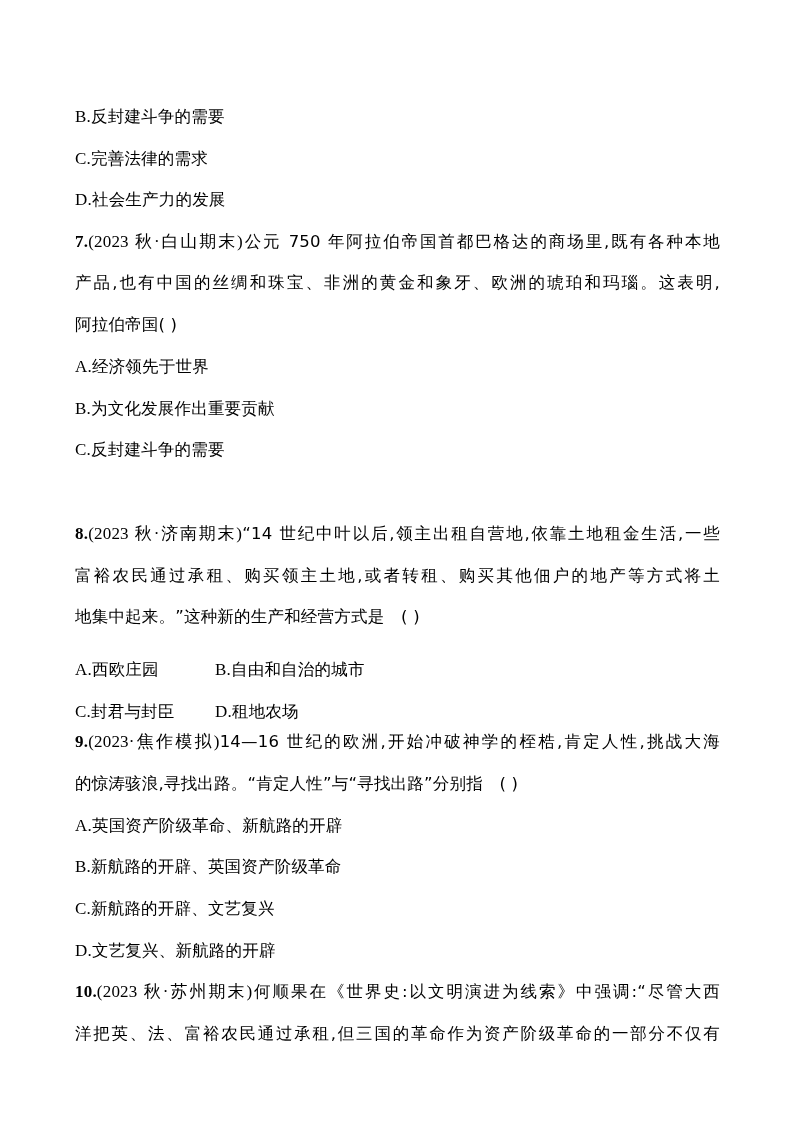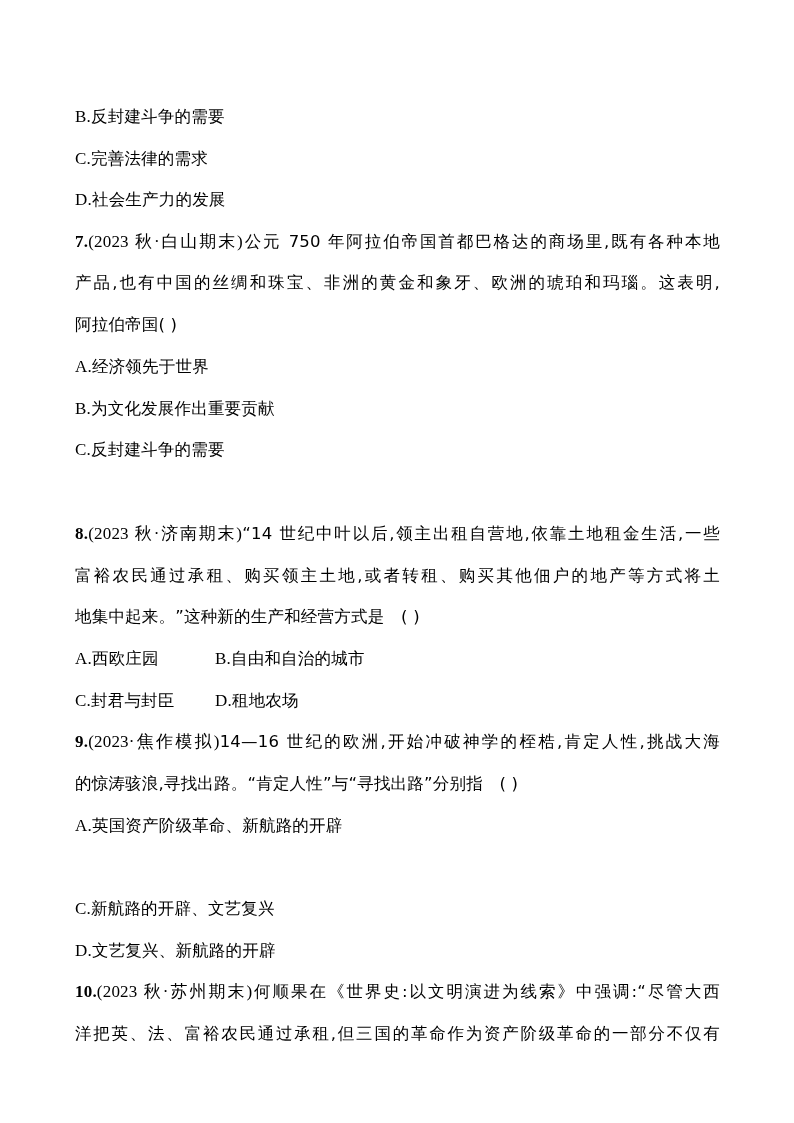--- a/index.html
+++ b/index.html
@@ -12,21 +12,21 @@
       font-size: 16.5px;
       color: #000;
       white-space: nowrap;
       line-height: 22px;
       letter-spacing: 0.2px;
     }
     .justify { width: 645px; text-align-last: justify; text-align: justify; }
     .q-num { font-family: "Liberation Serif", serif; font-weight: bold; font-size: 17px; }
     .latin { font-family: "Liberation Serif", serif; font-size: 17px; }
     .opt-letter { font-family: "Liberation Serif", serif; font-size: 17px; }
-    .inline-opt { display: inline-block; }
+    .inline-opt { display: inline-block; margin-top: 11px; }
   </style>
 </head>
 <body>
 
 <div class="page">
 
   <div class="line" style="top:106px">
     <span class="opt-letter">B.</span><span>反封建斗争的需要</span>
   </div>
   <div class="line" style="top:148px">
@@ -73,20 +73,23 @@
 
   <div class="line justify" style="top:731px">
     <span class="q-num">9.</span><span class="latin">(2023·焦作模拟)</span><span>14—16 世纪的欧洲,开始冲破神学的桎梏,肯定人性,挑战大海</span>
   </div>
   <div class="line" style="top:815px">
     <span class="opt-letter">A.</span><span>英国资产阶级革命、新航路的开辟</span>
   </div>
   <div class="line" style="top:773px">
     <span>的惊涛骇浪,寻找出路。“肯定人性”与“寻找出路”分别指　(      )</span>
   </div>
+  <div class="line" style="top:856px">
+    <span class="opt-letter">B.</span><span>新航路的开辟、英国资产阶级革命</span>
+  </div>
   <div class="line" style="top:898px">
     <span class="opt-letter">C.</span><span>新航路的开辟、文艺复兴</span>
   </div>
   <div class="line" style="top:940px">
     <span class="opt-letter">D.</span><span>文艺复兴、新航路的开辟</span>
   </div>
 
   <div class="line justify" style="top:981px">
     <span class="q-num">10.</span><span class="latin">(2023 秋·苏州期末)</span><span>何顺果在《世界史:以文明演进为线索》中强调:“尽管大西</span>
   </div>

